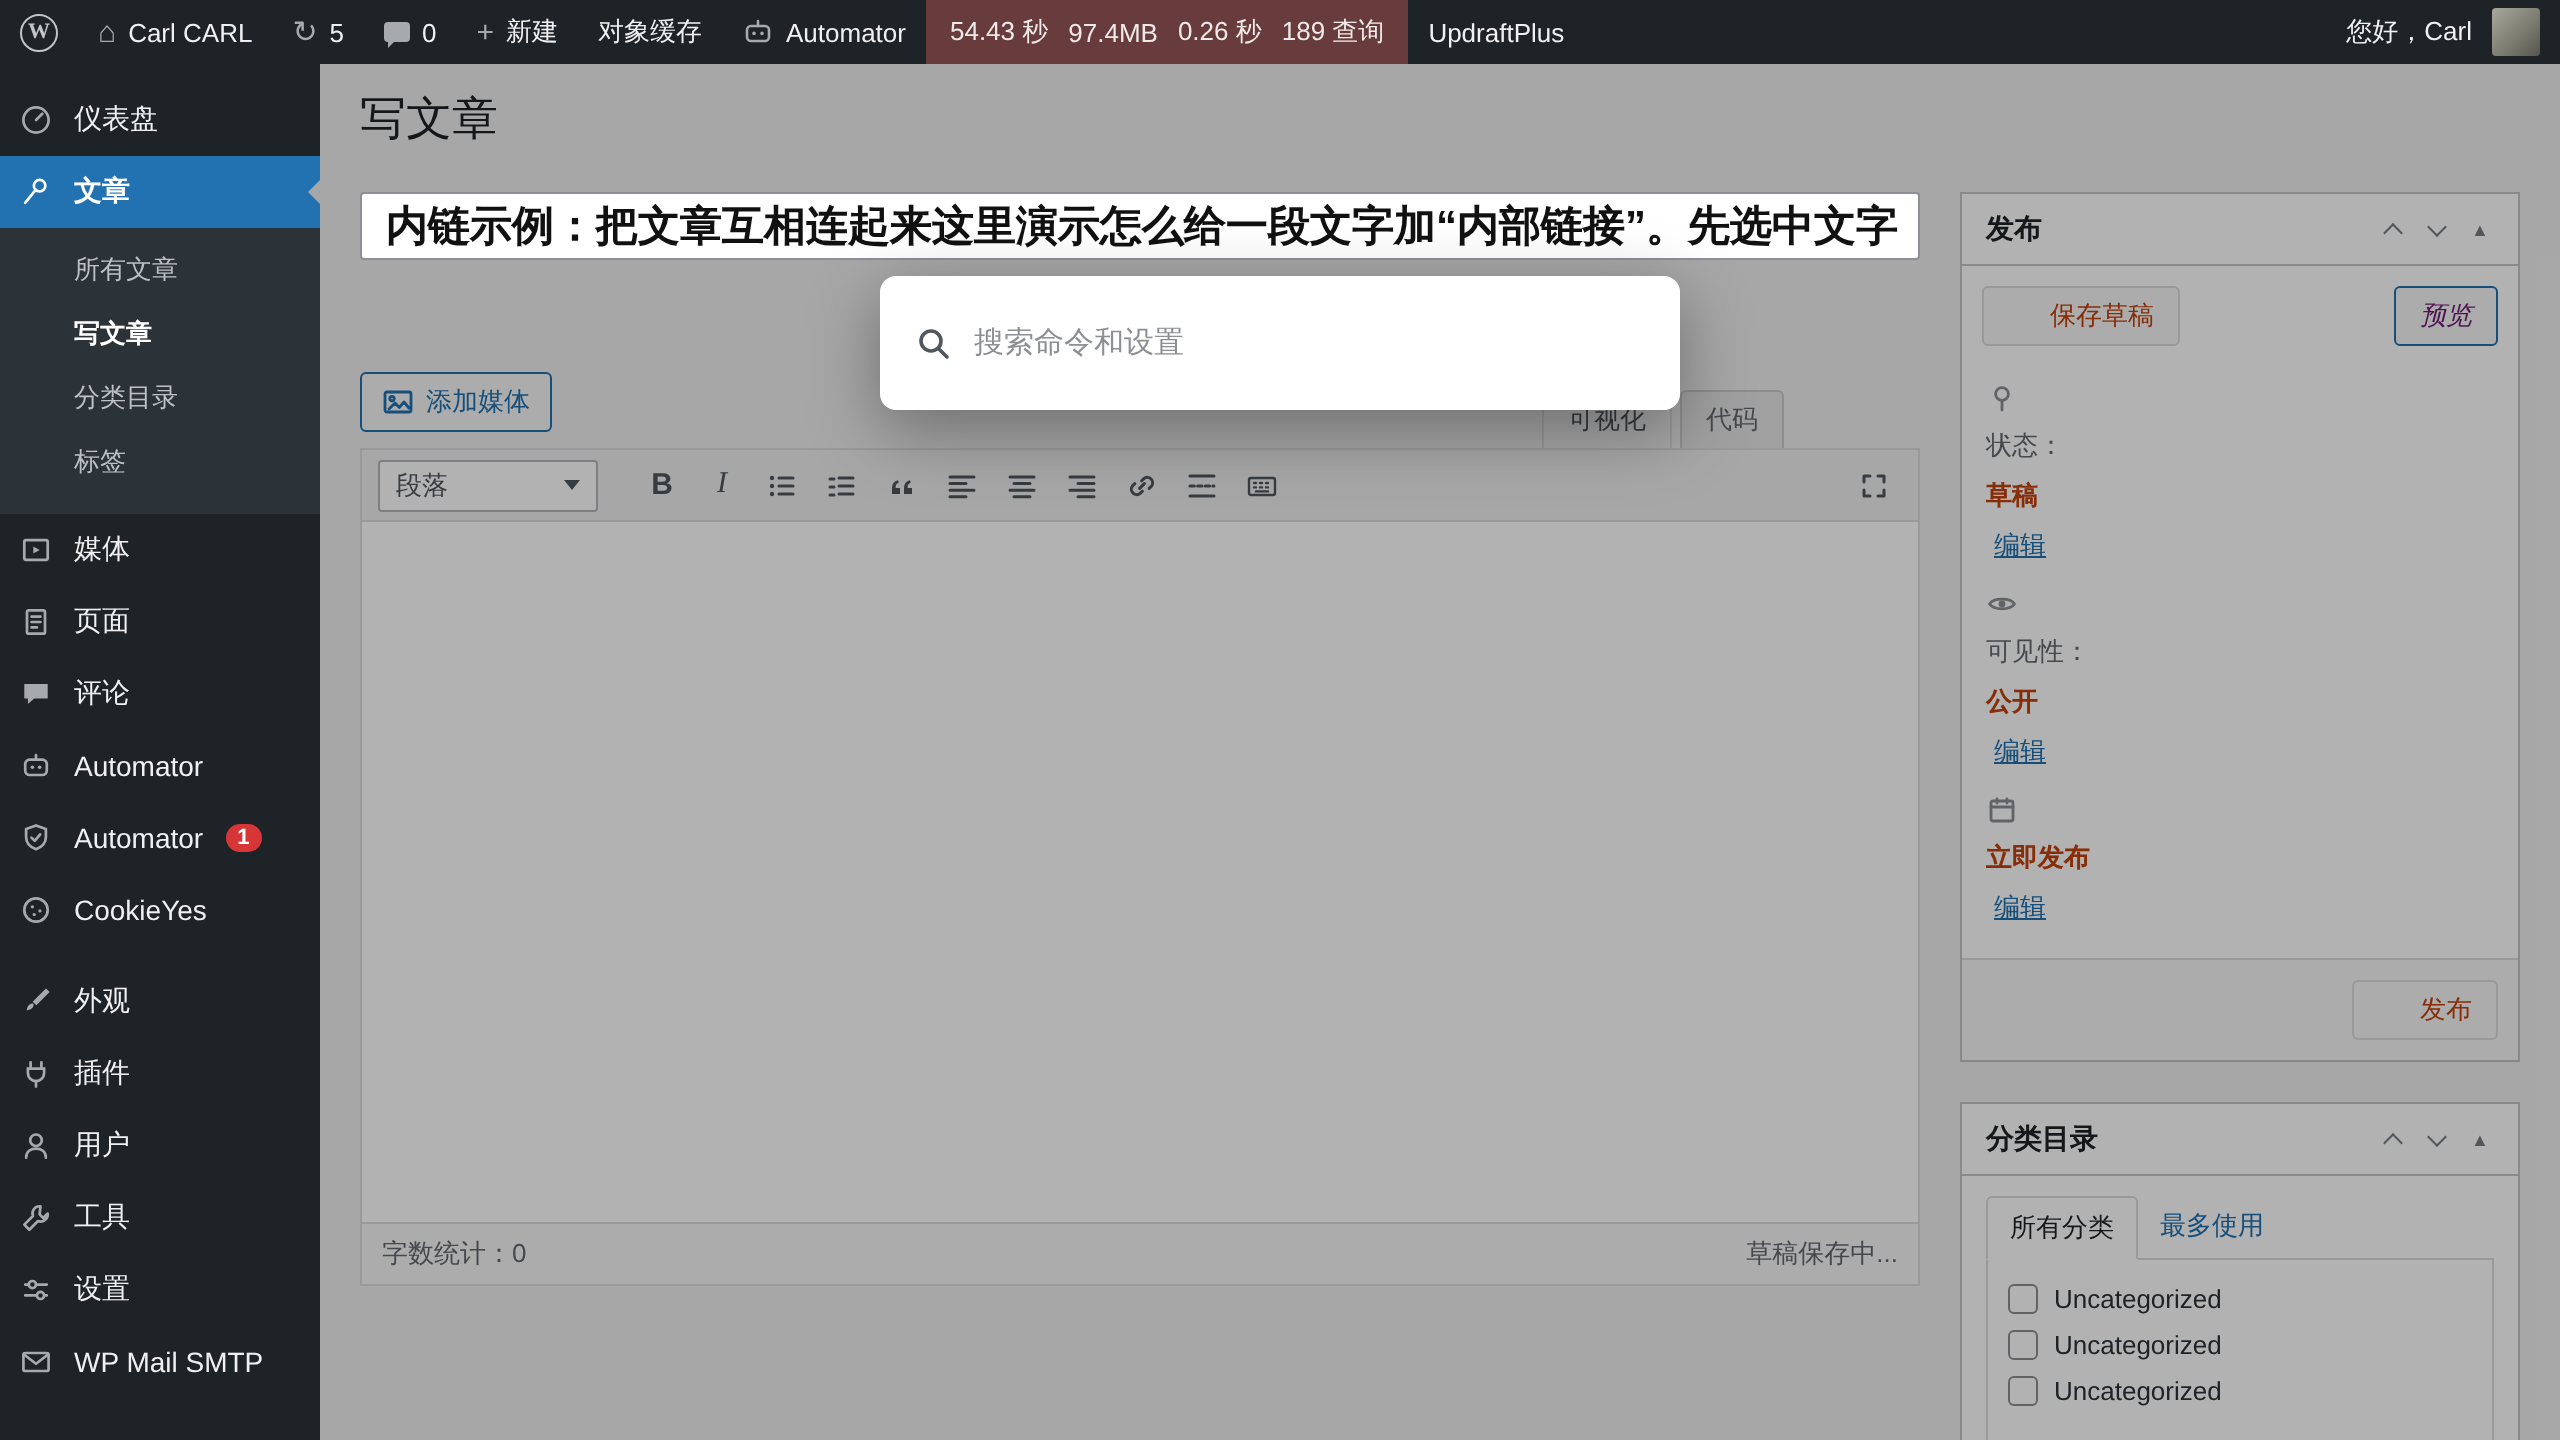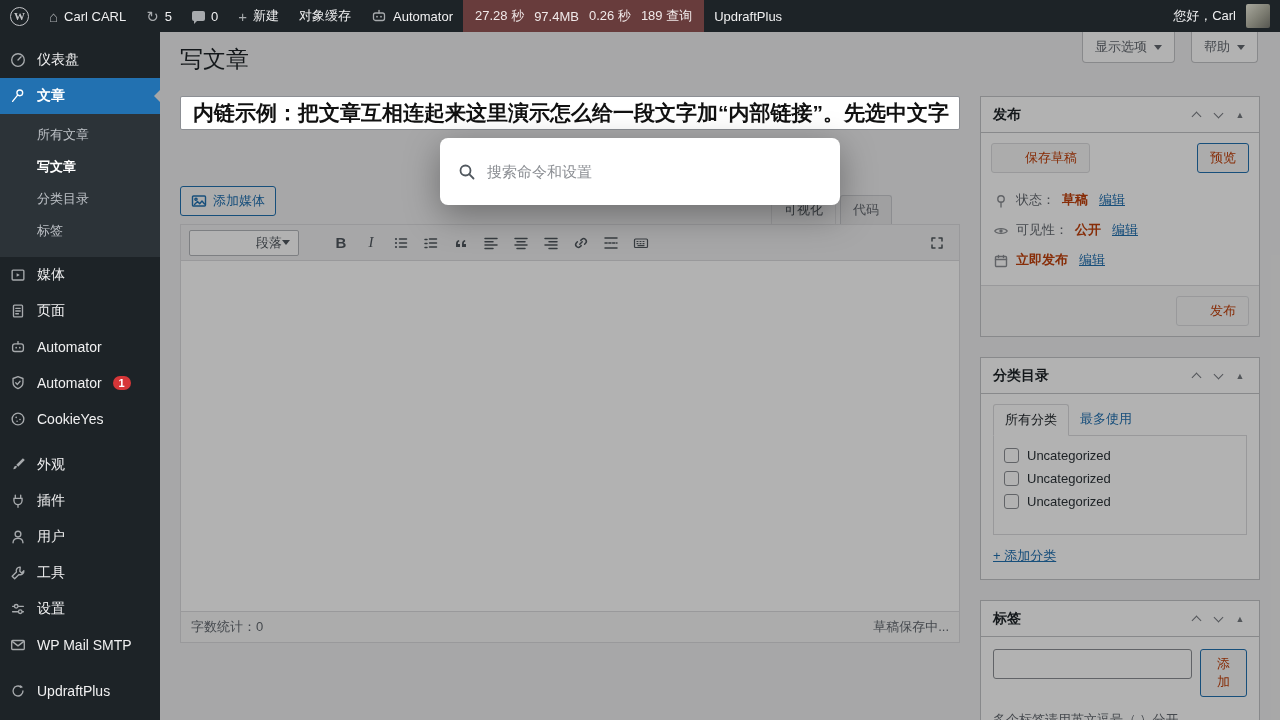--- a/index.html
+++ b/index.html
@@ -39,45 +39,45 @@
   .title-input { position:absolute; left:20px; top:64px; width:780px; height:34px; z-index:25; background:#fff; border:1px solid #8c8f94; border-radius:2px; padding:3px 10px; font-size:21px; font-weight:600; color:#111; font-family:inherit; outline:none;text-align:right; }
 
   .media-row { position:absolute; left:20px; top:152px; width:712px; height:40px; }
   .media-btn { position:absolute; left:0; top:2px; display:flex; align-items:center; gap:6px; background:#f6f7f7; border:1px solid #2271b1; color:#2271b1; border-radius:3px; padding:5px 10px; font-size:13px; cursor:pointer; font-family:inherit; }
   .editor-tabs { position:absolute; right:0; bottom:0; display:flex; gap:4px; }
   .tab { padding:5px 12px; font-size:13px; color:#646970; background:#e6e6e7; border:1px solid #c9cace; border-bottom:none; border-radius:3px 3px 0 0; cursor:pointer; }
   .tab.active { background:#f0f0f1; border-color:#dcdcde; color:#50575e; margin-bottom:-1px; padding-bottom:6px; }
 
   .editor { position:absolute; left:20px; top:192px; width:780px; border:1px solid #dcdcde; background:#fff; z-index:1; }
   .toolbar { display:flex; align-items:center; gap:2px; background:#f0f0f1; border-bottom:1px solid #dcdcde; padding:5px 8px; height:36px; }
-  .listbox { display:flex; align-items:center; justify-content:flex-end; width:110px; height:26px; padding:0 8px; background:#fff; border:1px solid #b4b7bb; border-radius:2px; color:#50575e; margin-right:26px; cursor:pointer; }
+  .listbox { display:flex; align-items:center; justify-content:space-between; width:110px; height:26px; padding:0 8px; background:#fff; border:1px solid #b4b7bb; border-radius:2px; color:#50575e; margin-right:16px; cursor:pointer; }
   .listbox .caret-down { border-top-color:#50575e; margin-top:4px; }
   .tbtn { width:28px; height:26px; display:flex; align-items:center; justify-content:center; color:#50575e; border-radius:2px; cursor:pointer; }
   .tbtn.bold { font-weight:700; font-size:15px; }
   .tbtn.italic { font-style:italic; font-size:15px; font-family:"Liberation Serif","DejaVu Serif",serif; }
   .tbtn.fullscreen { margin-left:auto; }
   .editor-body { height:350px; background:#fff; cursor:text; }
   .status-bar { display:flex; justify-content:space-between; align-items:center; border-top:1px solid #dcdcde; background:#f6f7f7; padding:6px 10px; color:#646970; }
 
   
   .side-col { position:absolute; left:820px; top:64px; width:280px; }
   .postbox { background:#fff; border:1px solid #c3c4c7; margin-bottom:20px; }
   .pb-header { display:flex; align-items:center; height:36px; padding:0 8px 0 12px; border-bottom:1px solid #c3c4c7; }
   .pb-title { font-size:14px; font-weight:600; flex:1; color:#1d2327; }
   .order-btn,.toggle-btn { width:22px; height:22px; display:flex; align-items:center; justify-content:center; color:#787c82; cursor:pointer; }
   .chev { display:inline-block; width:7px; height:7px; border-right:1.7px solid #787c82; border-bottom:1.7px solid #787c82; }
   .chev.up { transform:rotate(-135deg); margin-top:3px; }
   .chev.down { transform:rotate(45deg); margin-bottom:3px; }
   .toggle-btn { font-size:9px; }
   .btn { font-size:13px; padding:5px 12px; border-radius:3px; cursor:pointer; border:1px solid; font-family:inherit; }
   .btn.disabled { background:#f6f7f7; border-color:#dcdcde; color:#c2410c;padding-left:33px; }
-  .btn.secondary { background:#f6f7f7; border-color:#2271b1; color:#c2410c; }
+  .btn.secondary { background:#f6f7f7; border-color:#2271b1; color:#701a75;font-style:italic; }
   .minor-actions { display:flex; justify-content:space-between; padding:10px; }
   .misc { padding:2px 12px 10px; }
-  .misc-row { display:flex; align-items:flex-end; gap:7px; padding:6px 0; color:#646970; }
+  .misc-row { display:flex; align-items:flex-start; gap:7px; padding:6px 0; color:#646970;flex-direction:column; }
   .misc-row svg { color:#8c8f94; flex:0 0 16px; }
   .misc-row b { color:#c2410c; }
   .edit-link { color:#2271b1; text-decoration:underline; margin-left:4px; cursor:pointer; }
   .major-actions { background:#f6f7f7; border-top:1px solid #dcdcde; padding:10px; display:flex; justify-content:flex-end; }
   .publish-btn { min-width:58px; text-align:center; }
 
   .pb-body-cats { padding:10px 12px 14px; }
   .cat-tabs { display:flex; position:relative; z-index:1; }
   .cat-tab { padding:6px 11px; font-size:13px; }
   .cat-tab.active { background:#fff; border:1px solid #dcdcde; border-bottom:1px solid #fff; border-radius:3px 3px 0 0; margin-bottom:-1px; color:#1d2327; }
@@ -130,21 +130,21 @@
       <svg width="16" height="16" viewBox="0 0 16 16" stroke="currentColor" fill="none" stroke-width="1.3" stroke-linecap="round">
           <rect x="2.5" y="5" width="11" height="7.5" rx="2"></rect>
           <circle cx="6" cy="8.7" r="0.9" fill="currentColor" stroke="none"></circle>
           <circle cx="10" cy="8.7" r="0.9" fill="currentColor" stroke="none"></circle>
           <path d="M8 2.5 v2.5"></path>
         </svg>
     </span>
     <span>Automator</span>
   </div>
   <div class="ab-item qm">
-    <span>27.28 秒</span>
+    <span>54.43 秒</span>
     <span>97.4MB</span>
     <span>0.26 秒</span>
     <span>189 查询</span>
   </div>
   <div class="ab-item">
     <span>UpdraftPlus</span>
   </div>
   <div class="ab-spacer"></div>
   <div class="ab-item">
     <span>您好，Carl</span>
@@ -190,20 +190,28 @@
     <span class="mi-icon">
         <svg width="18" height="18" viewBox="0 0 20 20" stroke="currentColor" fill="none" stroke-width="1.5" stroke-linecap="round">
           <rect x="5" y="3.5" width="10" height="13" rx="1"></rect>
           <path d="M7.5 7 h5 M7.5 10 h5 M7.5 13 h3"></path>
         </svg>
       </span>
     <span>页面</span>
   </div>
   <div class="menu-item">
     <span class="mi-icon">
+        <svg width="18" height="18" viewBox="0 0 20 20">
+          <path d="M3.5 4.5 h13 v8 h-7.5 l-3.5 3 v-3 h-2 z" fill="currentColor"></path>
+        </svg>
+      </span>
+    <span>评论</span>
+  </div>
+  <div class="menu-item">
+    <span class="mi-icon">
         <svg width="18" height="18" viewBox="0 0 20 20" stroke="currentColor" fill="none" stroke-width="1.5" stroke-linecap="round">
           <rect x="4" y="6.5" width="12" height="8.5" rx="2.5"></rect>
           <circle cx="8" cy="10.7" r="1" fill="currentColor" stroke="none"></circle>
           <circle cx="12" cy="10.7" r="1" fill="currentColor" stroke="none"></circle>
           <path d="M10 4 v2.5"></path>
         </svg>
       </span>
     <span>Automator</span>
   </div>
   <div class="menu-item">
@@ -290,30 +298,20 @@
           <path d="M15.5 10 a5.5 5.5 0 1 1 -2.2 -4.4"></path>
           <path d="M12.6 3.3 l3 2.4 -3.7 1.1 z" fill="currentColor" stroke="none"></path>
         </svg>
       </span>
     <span>UpdraftPlus</span>
   </div>
 </div>
 
 <div class="content">
 
-  <div class="screen-meta">
-    <div class="meta-btn">
-      <span>显示选项</span>
-      <span class="caret-down"></span>
-    </div>
-    <div class="meta-btn">
-      <span>帮助</span>
-      <span class="caret-down"></span>
-    </div>
-  </div>
 
   <h1 class="page-title">写文章</h1>
 
   <input class="title-input" type="text" value="内链示例：把文章互相连起来这里演示怎么给一段文字加“内部链接”。先选中文字" style="">
 
   <div class="media-row">
     <button class="media-btn">
       <svg width="16" height="16" viewBox="0 0 16 16" stroke="currentColor" fill="none" stroke-width="1.4" stroke-linecap="round" stroke-linejoin="round">
           <rect x="1.5" y="3" width="13" height="10" rx="1"></rect>
           <circle cx="5" cy="6.3" r="1.1"></circle>

